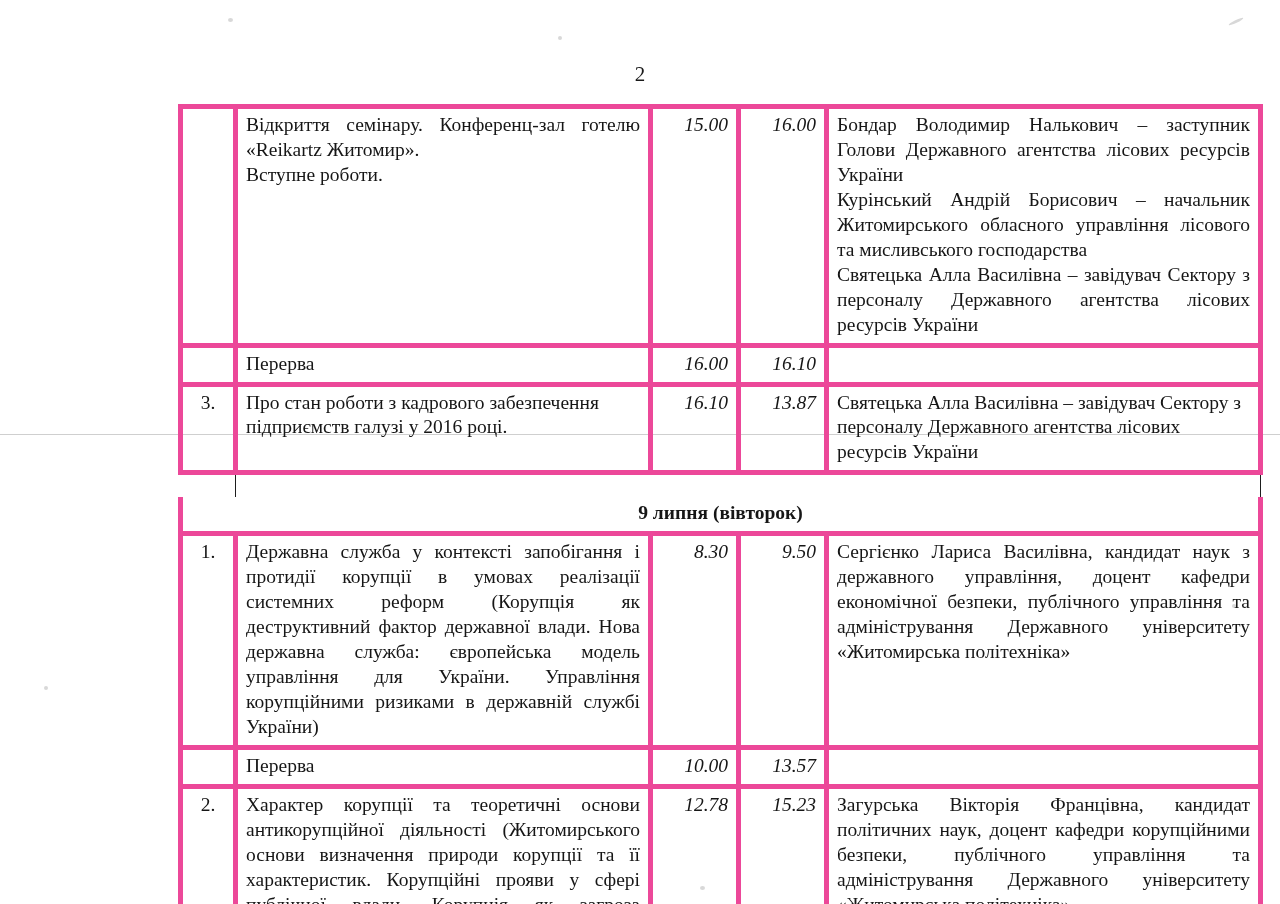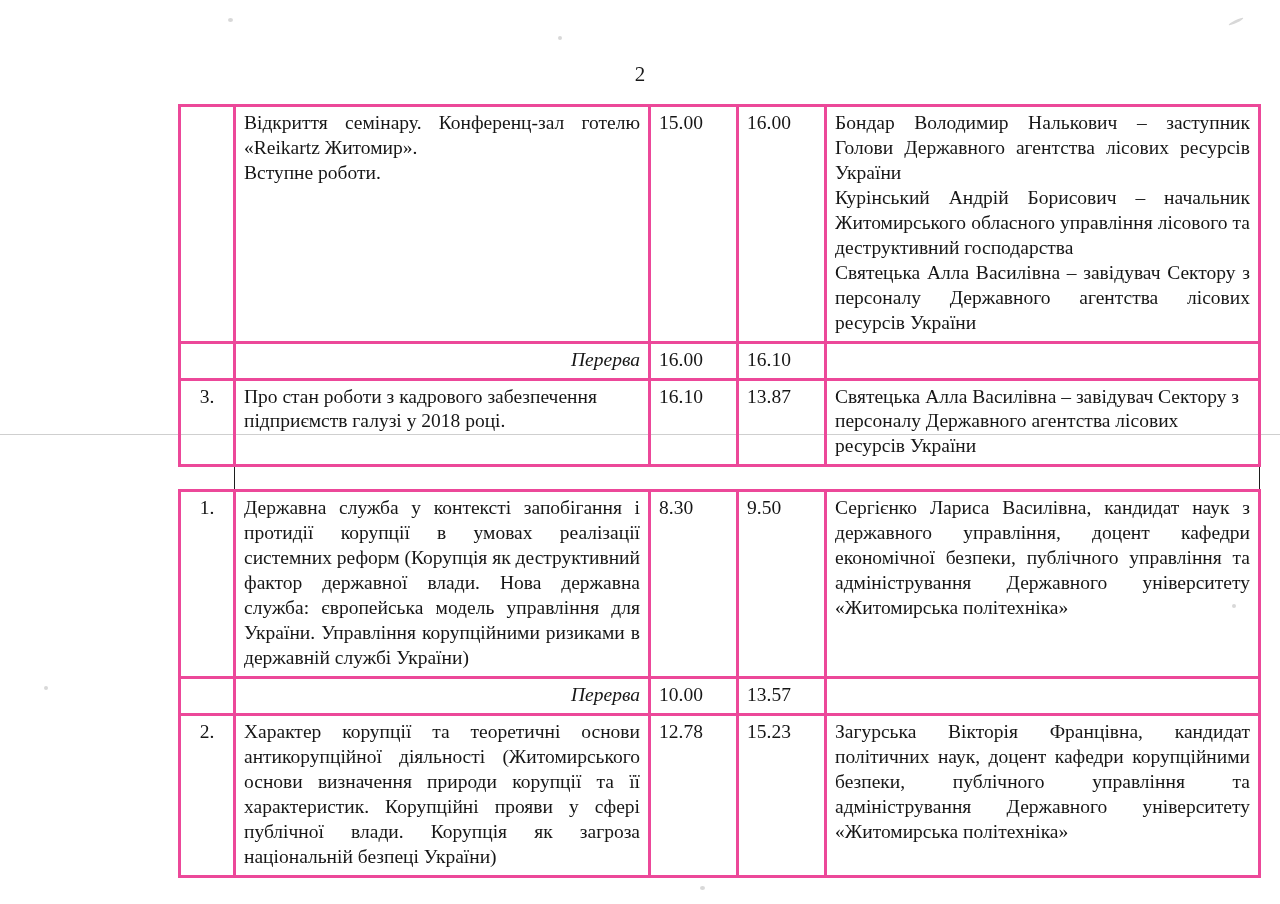--- a/index.html
+++ b/index.html
@@ -40,21 +40,21 @@
   }
   table.schedule {
     position: absolute;
     left: 178px;
     top: 104px;
     width: 1080px;
     border-collapse: collapse;
     table-layout: fixed;
   }
   table.schedule td {
-    border: 3px solid #ec4899;
+    border: 5px solid #ec4899;
     vertical-align: top;
     padding: 4px 8px 5px 8px;
     font-size: 19.5px;
     line-height: 1.28;
     font-family: "Liberation Serif", serif;
   }
   col.c-num    { width: 55px; }
   col.c-topic  { width: 415px; }
   col.c-from   { width: 88px; }
   col.c-to     { width: 88px; }
@@ -64,33 +64,33 @@
     text-align: center;
     padding-left: 2px;
     padding-right: 2px;
   }
   td.topic {
     text-align: justify;
     text-align-last: left;
     hyphens: none;
   }
   td.time {
-    text-align: left;
+    text-align: right;
     white-space: nowrap;
+    font-style: italic;
   }
   td.person {
     text-align: justify;
     text-align-last: left;
   }
   td.person.left {
     text-align: left;
   }
   td.break {
-    text-align: right;
-    font-style: italic;
+    text-align: left;
   }
   td.daybar {
     text-align: center;
     font-weight: bold;
     font-size: 20px;
     padding-top: 5px;
     padding-bottom: 6px;
   }
   tr.spacer td {
     height: 22px;
@@ -140,49 +140,52 @@
       <tr>
         <td class="num"></td>
         <td class="topic">
           <span class="p-line">Відкриття семінару. Конференц-зал готелю «Reikartz Житомир».</span>
           <span class="p-line">Вступне роботи.</span>
         </td>
         <td class="time">15.00</td>
         <td class="time">16.00</td>
         <td class="person">
           <span class="p-line">Бондар Володимир Налькович – заступник Голови Державного агентства лісових ресурсів України</span>
-          <span class="p-line">Курінський Андрій Борисович – начальник Житомирського обласного управління лісового та деструктивний господарства</span>
+          <span class="p-line">Курінський Андрій Борисович – начальник Житомирського обласного управління лісового та мисливського господарства</span>
           <span class="p-line">Святецька Алла Василівна – завідувач Сектору з персоналу Державного агентства лісових ресурсів України</span>
         </td>
       </tr>
 
       <tr>
         <td class="num"></td>
         <td class="break">Перерва</td>
         <td class="time">16.00</td>
         <td class="time">16.10</td>
         <td class="person"></td>
       </tr>
 
       <tr>
         <td class="num">3.</td>
         <td class="topic">
           <span class="p-line">Про стан роботи з кадрового забезпечення</span>
-          <span class="p-line">підприємств галузі у 2018 році.</span>
+          <span class="p-line">підприємств галузі у 2016 році.</span>
         </td>
         <td class="time">16.10</td>
         <td class="time">13.87</td>
         <td class="person left">Святецька Алла Василівна – завідувач Сектору з персоналу  Державного агентства лісових ресурсів України</td>
       </tr>
 
       <tr class="spacer">
         <td class="gapcell"></td>
         <td colspan="4"></td>
       </tr>
 
+      <tr>
+        <td class="daybar noborder-top" colspan="5">9 липня (вівторок)</td>
+      </tr>
 
       <tr>
         <td class="num">1.</td>
         <td class="topic">Державна служба у контексті запобігання і протидії корупції в умовах реалізації системних реформ (Корупція як деструктивний фактор державної влади. Нова державна служба: європейська модель управління для України. Управління корупційними ризиками в державній службі України)</td>
         <td class="time">8.30</td>
         <td class="time">9.50</td>
         <td class="person">Сергієнко Лариса Василівна, кандидат наук з державного управління, доцент кафедри економічної безпеки, публічного управління та адміністрування Державного університету «Житомирська політехніка»</td>
       </tr>
 
       <tr>

